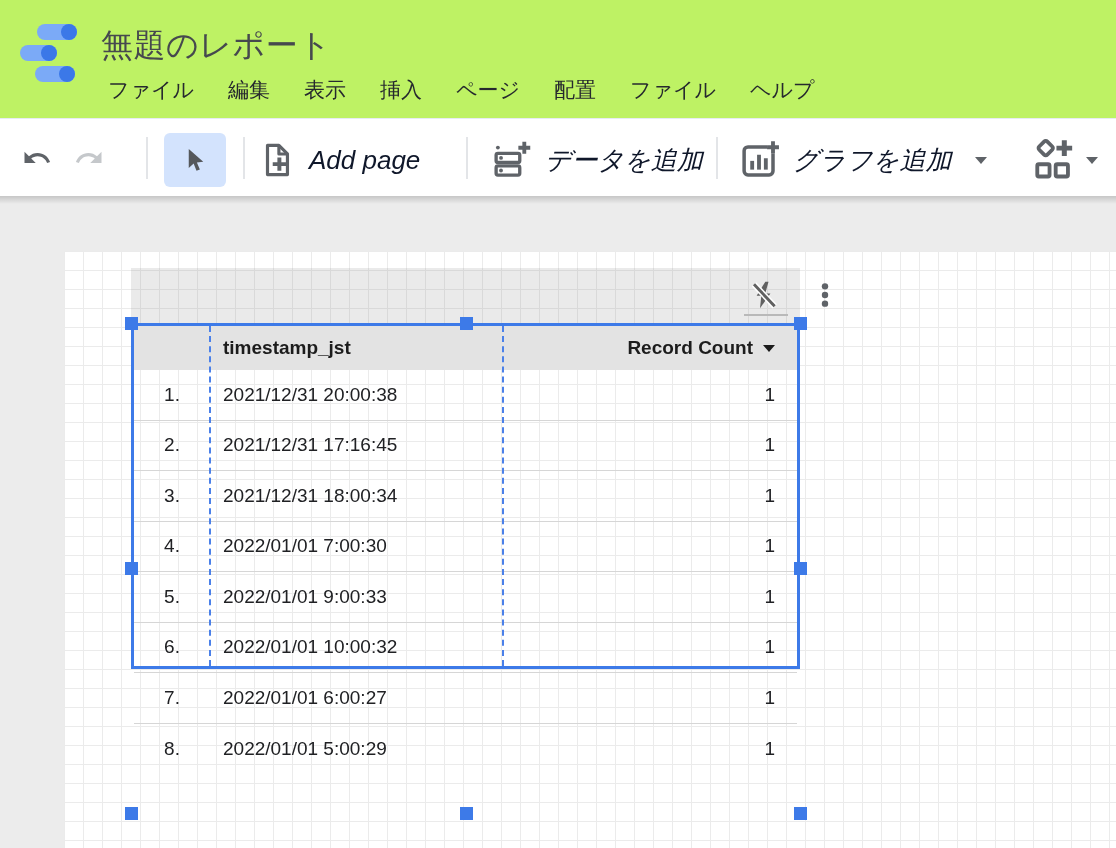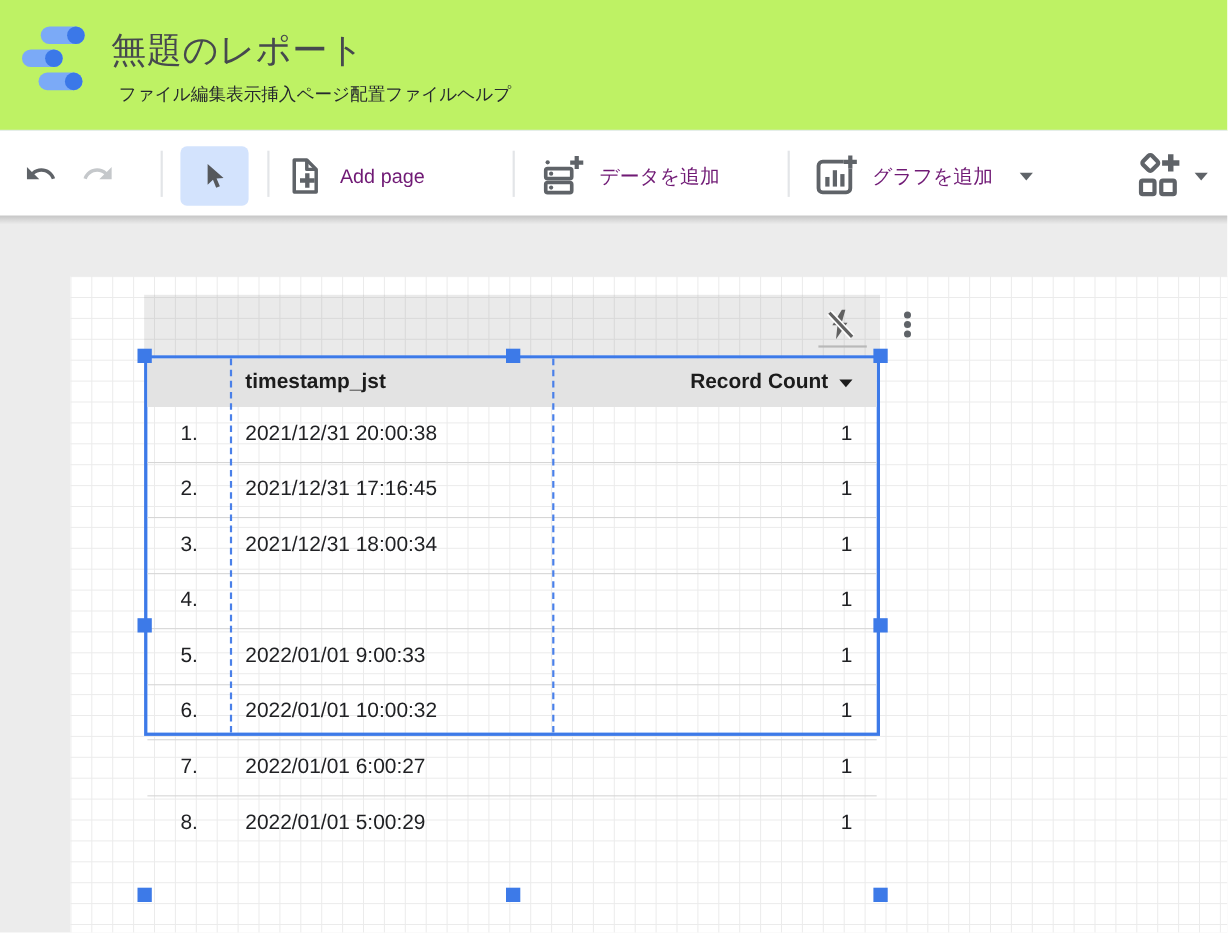--- a/index.html
+++ b/index.html
@@ -8,32 +8,32 @@
     position:relative; width:1116px; height:848px; overflow:hidden;
     font-family:"Liberation Sans","DejaVu Sans",sans-serif; background:#fff;
   }
 
   
   .app-header { position:absolute; left:0; top:0; width:1116px; height:119px;
     background:#bef264; border-bottom:1px solid #e7ecf3; }
   .logo { position:absolute; left:20px; top:22px; }
   .report-title { position:absolute; left:101px; top:24px; font-size:32px;
     color:#46494e; letter-spacing:0.5px; white-space:nowrap; }
-  .menubar { position:absolute; left:108px; top:76px; display:flex; 
-    font-size:16px; color:#26292e; }
+  .menubar { position:absolute; left:108px; top:76px; display:flex; gap:34px;
+    font-size:21px; color:#26292e; }
   .menu-item { cursor:default; white-space:nowrap; }
 
   
   .toolbar { position:absolute; left:0; top:119px; width:1116px; height:77px; background:#fff; }
   .tb-icon-btn { position:absolute; top:24px; width:30px; height:30px; }
   .tb-div { position:absolute; top:18px; width:2px; height:42px; background:#e3e5e8; }
   .btn-select { position:absolute; left:164px; top:14px; width:62px; height:54px;
     background:#d3e3fd; border-radius:6px; display:flex; align-items:center; justify-content:center; }
   .tb-group { position:absolute; top:14px; height:54px; display:flex; align-items:center;
-    color:#701a75; font-size:18px; white-space:nowrap; }
+    color:#0f172a; font-size:26px; white-space:nowrap;font-style:italic; }
   .tb-group .lbl { margin-left:13px; }
   .caret { width:0; height:0; border-left:6.5px solid transparent;
     border-right:6.5px solid transparent; border-top:7.5px solid #5f6368; }
 
   
   .canvas { position:absolute; left:0; top:196px; width:1116px; height:652px;
     background:#ececec; border-top:1px solid #c9c9c9; }
   .canvas::before { content:""; position:absolute; left:0; top:0; right:0; height:7px;
     background:linear-gradient(rgba(0,0,0,0.14), rgba(0,0,0,0)); z-index:5; }
   .paper { position:absolute; left:64px; top:54px; right:0; bottom:0; background:#fff;
@@ -203,20 +203,21 @@
             <span class="c-ts">2021/12/31 17:16:45</span>
             <span class="c-ct">1</span>
           </div>
           <div class="t-row">
             <span class="c-num">3.</span>
             <span class="c-ts">2021/12/31 18:00:34</span>
             <span class="c-ct">1</span>
           </div>
           <div class="t-row">
             <span class="c-num">4.</span>
+            <span class="c-ts">2022/01/01 7:00:30</span>
             <span class="c-ct">1</span>
           </div>
           <div class="t-row">
             <span class="c-num">5.</span>
             <span class="c-ts">2022/01/01 9:00:33</span>
             <span class="c-ct">1</span>
           </div>
           <div class="t-row">
             <span class="c-num">6.</span>
             <span class="c-ts">2022/01/01 10:00:32</span>

